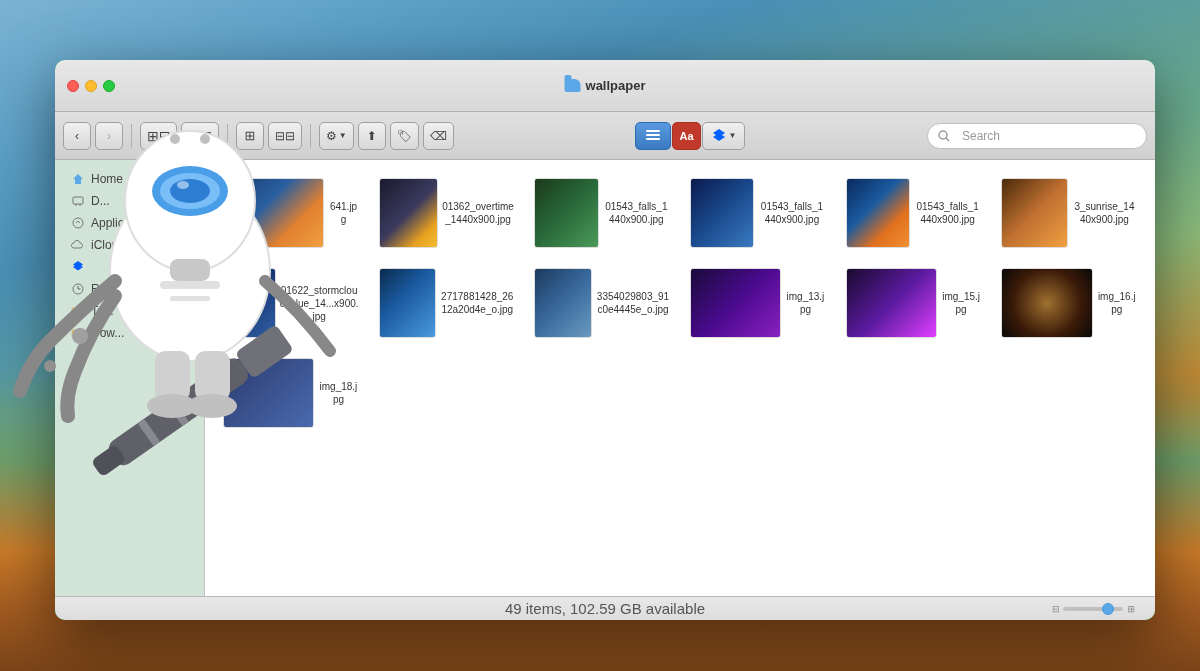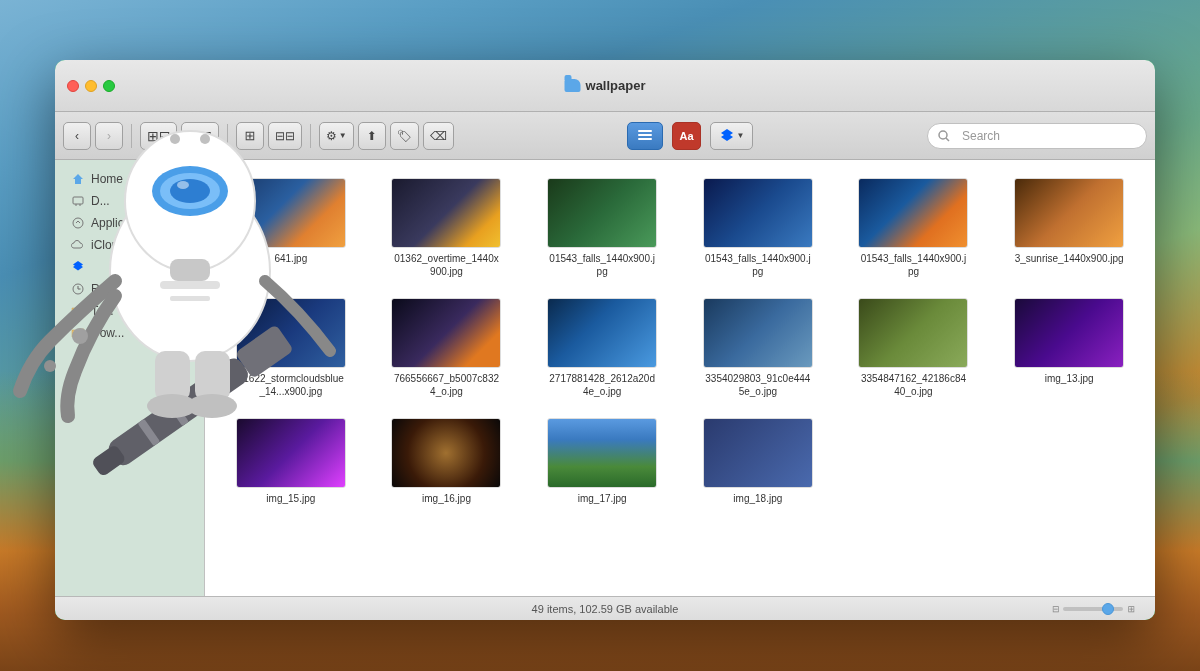--- a/index.html
+++ b/index.html
@@ -232,21 +232,21 @@
     }
 
     .files-grid {
       display: grid;
       grid-template-columns: repeat(6, 1fr);
       gap: 8px;
     }
 
     .file-item {
       display: flex;
-      flex-direction: column;
+      flex-direction: row;
       align-items: center;
       padding: 6px;
       border-radius: 6px;
       cursor: pointer;
       gap: 4px;
     }
 
     .file-thumbnail {
       width: 110px;
       height: 70px;
@@ -274,21 +274,21 @@
       background: linear-gradient(180deg, #e8e8e8 0%, #ddd 100%);
       border-top: 1px solid #b8b8b8;
       display: flex;
       align-items: center;
       justify-content: center;
       gap: 20px;
       flex-shrink: 0;
     }
 
     .status-text {
-      font-size: 11px;
+      font-size: 15px;
       color: #555;
     }
 
     .zoom-slider {
       position: absolute;
       right: 20px;
       display: flex;
       align-items: center;
       gap: 4px;
     }
@@ -392,21 +392,21 @@
     <div class="toolbar-btn">
       <span>⬆</span>
     </div>
     <div class="toolbar-btn">
       <span>🏷</span>
     </div>
     <div class="toolbar-btn">
       <span>⌫</span>
     </div>
 
-    <div style="margin-left: auto; display:flex; align-items:center; gap:9px;">
+    <div style="margin-left: auto; display:flex; align-items:center; gap:1px;">
       <div class="toolbar-btn" style="background: linear-gradient(180deg,#5a9ae0,#3a7ac0); border-color:#2a6ab0; padding:0 8px;">
         <svg width="18" height="18" viewBox="0 0 18 18">
           <rect x="2" y="11" width="14" height="2" rx="1" fill="white"></rect>
           <rect x="2" y="7" width="14" height="2" rx="1" fill="white"></rect>
           <rect x="2" y="3" width="14" height="2" rx="1" fill="white"></rect>
         </svg>
       </div>
       <div class="toolbar-btn" style="background:#c0392b; color:white; font-weight:bold; font-size:11px; border-color:#a93226; padding:0 6px;">
         <span>Aa</span>
       </div>
@@ -529,50 +529,38 @@
           </div>
           <div class="file-item">
             <div class="file-thumbnail thumb-sunrise"></div>
             <div class="file-name">3_sunrise_1440x900.jpg</div>
           </div>
           <div class="file-item">
             <div class="file-thumbnail thumb-stormblue"></div>
             <div class="file-name">01622_stormcloudsblue_14...x900.jpg</div>
           </div>
           <div class="file-item">
-            <div class="file-thumbnail thumb-lights"></div>
-            <div class="file-name">766556667_b5007c8324_o.jpg</div>
-          </div>
-          <div class="file-item">
             <div class="file-thumbnail thumb-rays"></div>
             <div class="file-name">2717881428_2612a20d4e_o.jpg</div>
           </div>
           <div class="file-item">
             <div class="file-thumbnail thumb-lake"></div>
             <div class="file-name">3354029803_91c0e4445e_o.jpg</div>
           </div>
           <div class="file-item">
-            <div class="file-thumbnail thumb-bench"></div>
-            <div class="file-name">3354847162_42186c8440_o.jpg</div>
-          </div>
-          <div class="file-item">
             <div class="file-thumbnail thumb-swirl"></div>
             <div class="file-name">img_13.jpg</div>
           </div>
           <div class="file-item">
             <div class="file-thumbnail thumb-purple"></div>
             <div class="file-name">img_15.jpg</div>
           </div>
           <div class="file-item">
             <div class="file-thumbnail thumb-dark-circle"></div>
             <div class="file-name">img_16.jpg</div>
-          </div>
-          <div class="file-item">
-            <div class="file-thumbnail thumb-green-field"></div>
-            <div class="file-name">img_17.jpg</div>
           </div>
           <div class="file-item">
             <div class="file-thumbnail thumb-partial"></div>
             <div class="file-name">img_18.jpg</div>
           </div>
         </div>
     </div>
   </div>
 
   <div class="status-bar" style="position:relative;">

